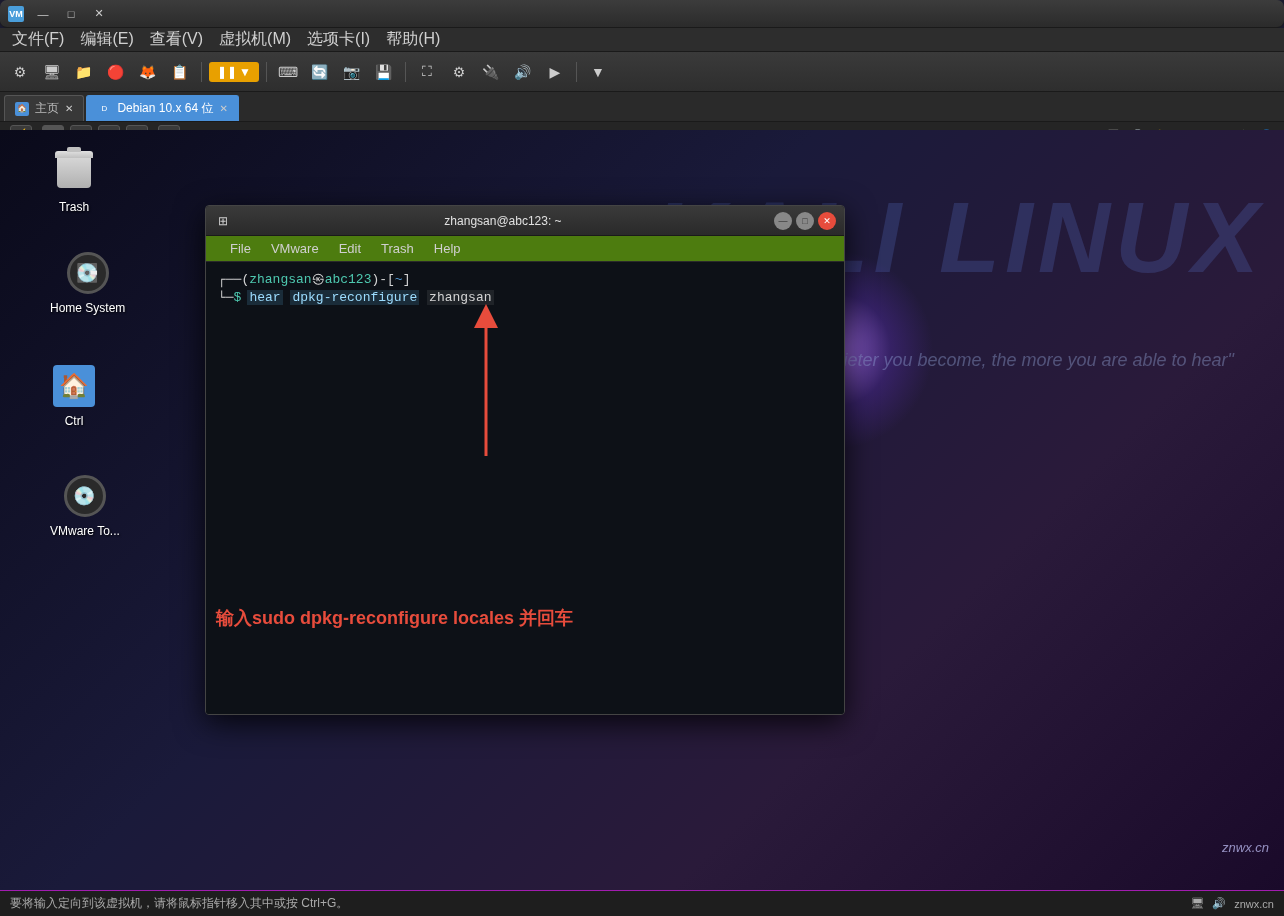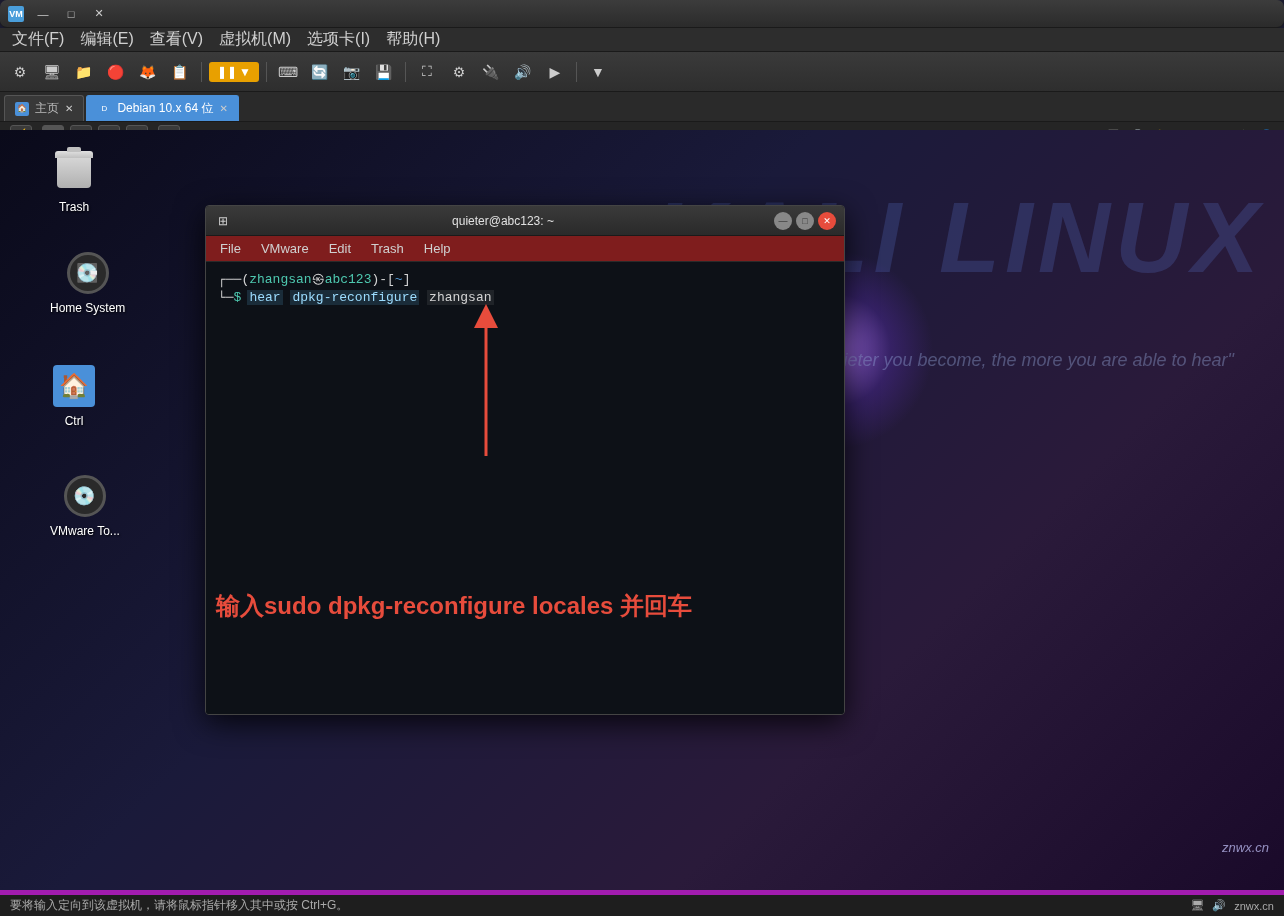--- a/index.html
+++ b/index.html
@@ -392,24 +392,24 @@
       cursor: pointer;
       border: none;
     }
     .term-ctrl-min { background: #888; color: #333; }
     .term-ctrl-max { background: #888; color: #333; }
     .term-ctrl-close { background: #e74c3c; color: white; }
 
     
     #term-menu {
       height: 26px;
-      background: #7f1d1d;
-      display: flex;
-      align-items: center;
-      padding: 0 4px;
+      background: #4d7c0f;
+      display: flex;
+      align-items: center;
+      padding: 0 14px;
       border-bottom: 1px solid #2a2a2a;
     }
     .term-menu-item {
       color: #d0d0d0;
       padding: 2px 10px;
       font-size: 13px;
       cursor: pointer;
     }
 
     
@@ -485,21 +485,21 @@
     }
 
     
     #statusbar {
       position: absolute;
       bottom: 0;
       left: 0;
       width: 1284px;
       height: 26px;
       background: #1e1e1e;
-      border-top: 5px solid #a21caf;
+      border-top: 1px solid #a21caf;
       display: flex;
       align-items: center;
       padding: 0 10px;
       color: #aaa;
       font-size: 12px;
     }
     #statusbar .status-left { flex: 1; }
     #statusbar .status-right {
       display: flex;
       align-items: center;
@@ -655,21 +655,21 @@
     <div class="icon-img">
       <div class="vmtools-icon-shape">💿</div>
     </div>
     <span class="icon-label">VMware To...</span>
   </div>
 
   <div id="terminal-window">
 
     <div id="term-titlebar">
       <div class="term-expand-btn">⊞</div>
-      <div class="term-title">quieter@abc123: ~</div>
+      <div class="term-title">zhangsan@abc123: ~</div>
       <div class="term-controls">
         <button class="term-ctrl-btn term-ctrl-min">—</button>
         <button class="term-ctrl-btn term-ctrl-max">□</button>
         <button class="term-ctrl-btn term-ctrl-close">✕</button>
       </div>
     </div>
 
     <div id="term-menu">
       <span class="term-menu-item">File</span>
       <span class="term-menu-item">VMware</span>
@@ -702,21 +702,21 @@
 
     <svg id="annotation-arrow" width="120" height="180" style="position:absolute; top:90px; left:220px; pointer-events:none;">
       <defs>
         <marker id="arrowhead" markerWidth="8" markerHeight="8" refX="4" refY="4" orient="auto">
           <polygon points="0 0, 8 4, 0 8" fill="#e74c3c"></polygon>
         </marker>
       </defs>
       <line x1="60" y1="160" x2="60" y2="20" stroke="#e74c3c" stroke-width="3" marker-end="url(#arrowhead)"></line>
     </svg>
 
-    <div id="annotation-text" style="position:absolute; bottom:92px; left:10px; color:#e74c3c; font-size:24px; font-weight:bold; font-family:Arial,sans-serif; white-space:nowrap;">输入sudo dpkg-reconfigure locales 并回车</div>
+    <div id="annotation-text" style="position:absolute; bottom:84px; left:10px; color:#e74c3c; font-size:18px; font-weight:bold; font-family:Arial,sans-serif; white-space:nowrap;">输入sudo dpkg-reconfigure locales 并回车</div>
 
   </div>
 
   <div class="znwx-logo">znwx.cn</div>
 
 </div>
 
 <div id="statusbar">
   <span class="status-left">要将输入定向到该虚拟机，请将鼠标指针移入其中或按 Ctrl+G。</span>
   <div class="status-right">

